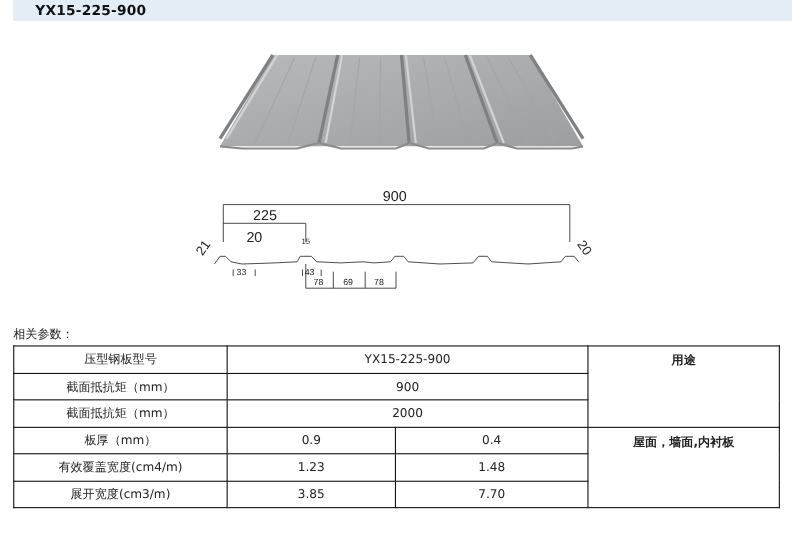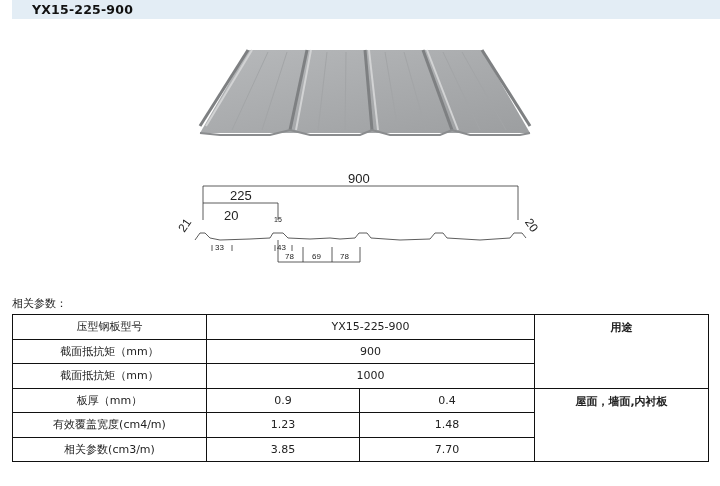--- a/index.html
+++ b/index.html
@@ -107,32 +107,32 @@
     <td>压型钢板型号</td>
     <td colspan="2">YX15-225-900</td>
     <td rowspan="3" class="use">用途</td>
   </tr>
   <tr>
     <td>截面抵抗矩（mm）</td>
     <td colspan="2">900</td>
   </tr>
   <tr>
     <td>截面抵抗矩（mm）</td>
-    <td colspan="2">1000</td>
+    <td colspan="2">2000</td>
   </tr>
   <tr>
     <td>板厚（mm）</td>
     <td>0.9</td>
     <td>0.4</td>
     <td rowspan="3" class="use">屋面，墙面,内衬板</td>
   </tr>
   <tr>
     <td>有效覆盖宽度(cm4/m)</td>
     <td>1.23</td>
     <td>1.48</td>
   </tr>
   <tr>
-    <td>相关参数(cm3/m)</td>
+    <td>展开宽度(cm3/m)</td>
     <td>3.85</td>
     <td>7.70</td>
   </tr>
 </tbody>
   </table>
 
 </body></html>

